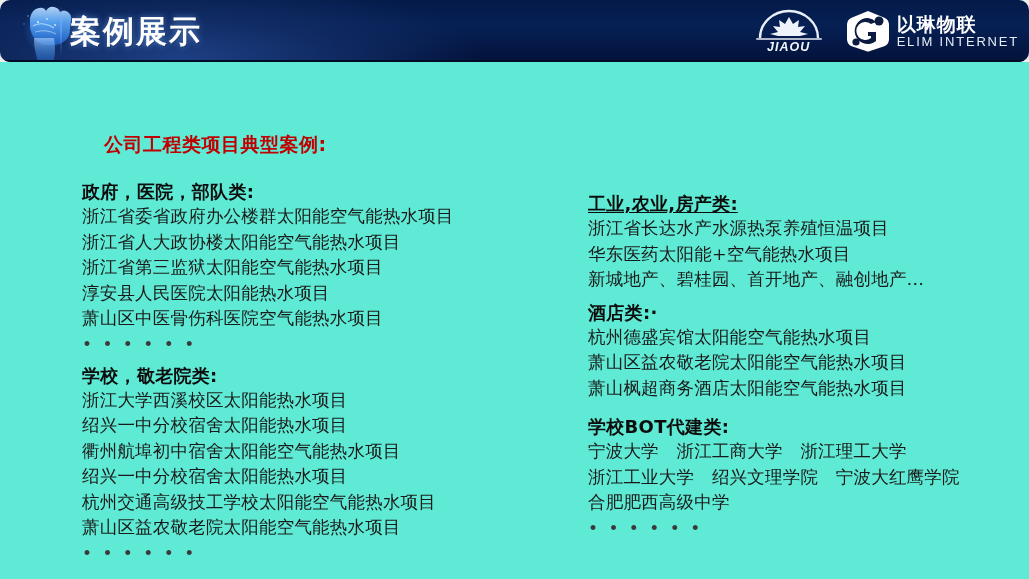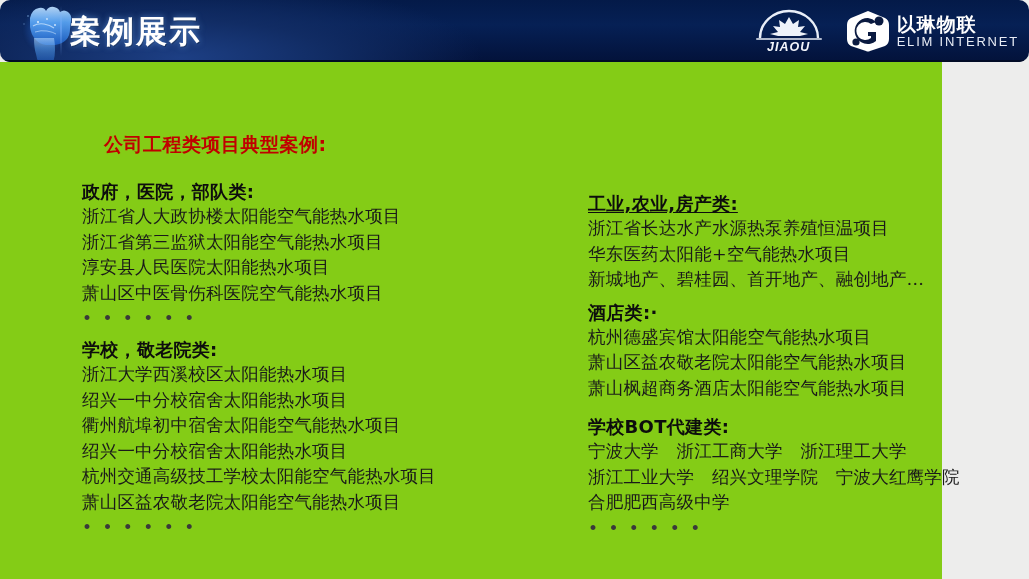--- a/index.html
+++ b/index.html
@@ -122,23 +122,23 @@
     font-size: 13px;
     color: #e8ecf5;
     letter-spacing: 1.8px;
     line-height: 13px;
     font-family: "Liberation Sans", sans-serif;
   }
 
   
   #slide-body {
     position: relative;
-    width: 942px;
+    width: 1029px;
     height: 517px;
-    background: #84cc16;
+    background: #5eead4;
   }
 
   #subtitle {
     position: absolute;
     left: 104px;
     top: 70px;
     font-size: 19px;
     font-weight: bold;
     color: #c00000;
     letter-spacing: 0.5px;
@@ -245,20 +245,21 @@
 
 <div id="slide-body">
 
   <div id="subtitle">公司工程类项目典型案例:</div>
 
   <div class="column" id="col-left">
     <div style="height:118px"></div>
 
     <div class="group">
       <div class="group-heading">政府，医院，部队类:</div>
+      <div class="item-line">浙江省委省政府办公楼群太阳能空气能热水项目</div>
       <div class="item-line">浙江省人大政协楼太阳能空气能热水项目</div>
       <div class="item-line">浙江省第三监狱太阳能空气能热水项目</div>
       <div class="item-line">淳安县人民医院太阳能热水项目</div>
       <div class="item-line">萧山区中医骨伤科医院空气能热水项目</div>
       <div class="ellipsis-line">• • • • • •</div>
     </div>
 
     <div class="spacer-sm"></div>
 
     <div class="group">

